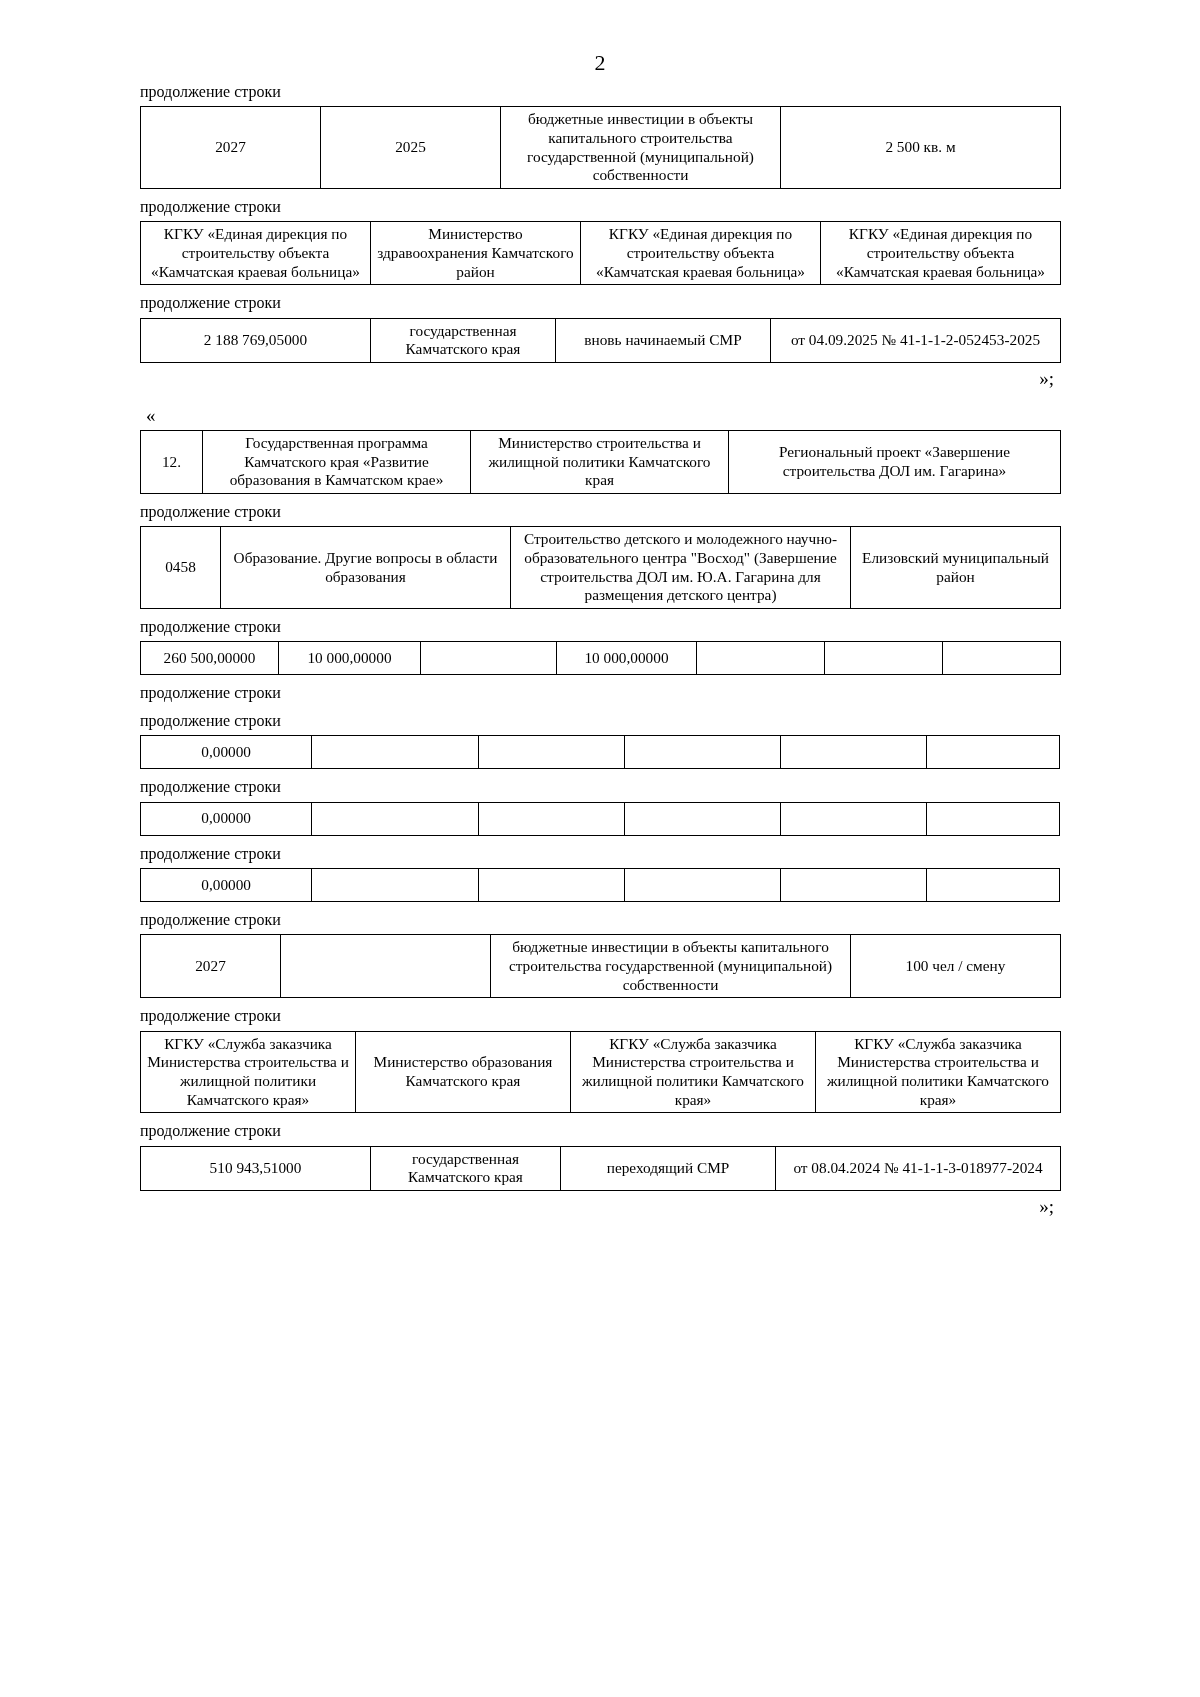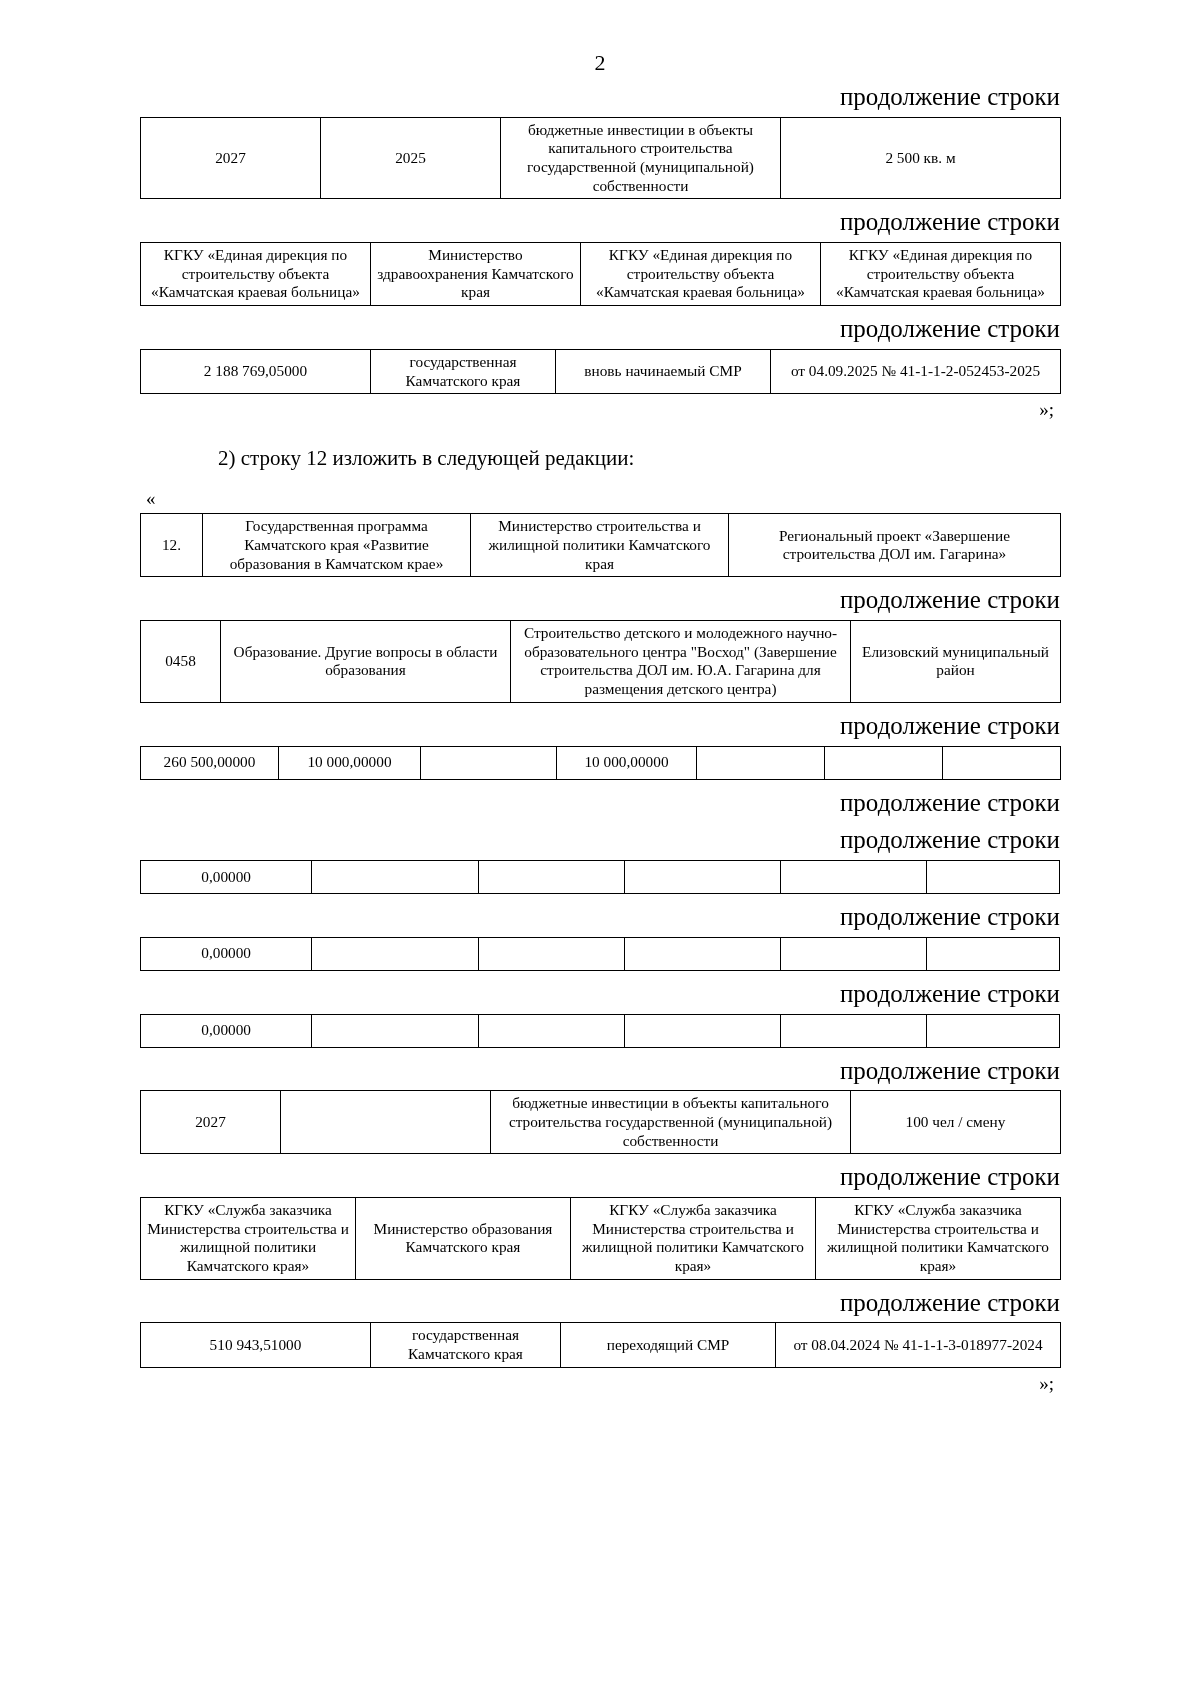--- a/index.html
+++ b/index.html
@@ -28,22 +28,22 @@
     font-size: 22px;
     padding-top: 52px;
     line-height: 1;
   }
   .content {
     margin: 0 auto;
     width: 920px;
     position: relative;
   }
   .cont-label {
-    text-align: right;
-    font-size: 25px;
+    text-align: left;
+    font-size: 16px;
     line-height: 1.15;
     margin: 9px 0 5px 0;
     padding-right: 0px;
   }
   table.doc {
     border-collapse: collapse;
     width: 920px;
     table-layout: fixed;
     margin: 0;
   }
@@ -116,21 +116,21 @@
     <table class="doc">
       <colgroup>
         <col style="width:230px">
           <col style="width:210px">
           <col style="width:240px">
           <col style="width:240px">
       </colgroup>
       <tbody>
         <tr>
           <td>КГКУ «Единая дирекция по строительству объекта «Камчатская краевая больница»</td>
-          <td>Министерство здравоохранения Камчатского края</td>
+          <td>Министерство здравоохранения Камчатского район</td>
           <td>КГКУ «Единая дирекция по строительству объекта «Камчатская краевая больница»</td>
           <td>КГКУ «Единая дирекция по строительству объекта «Камчатская краевая больница»</td>
         </tr>
       </tbody>
     </table>
 
     <div class="cont-label">продолжение строки</div>
 
     <table class="doc">
       <colgroup>
@@ -144,21 +144,20 @@
           <td>2 188 769,05000</td>
           <td>государственная Камчатского края</td>
           <td>вновь начинаемый СМР</td>
           <td>от 04.09.2025 № 41-1-1-2-052453-2025</td>
         </tr>
       </tbody>
     </table>
 
     <div class="quote-close">»;</div>
 
-    <div class="section-head">2) строку 12 изложить в следующей редакции:</div>
 
     <div class="quote-open">«</div>
 
     <table class="doc">
       <colgroup>
         <col style="width:62px">
           <col style="width:268px">
           <col style="width:258px">
           <col style="width:332px">
       </colgroup>

